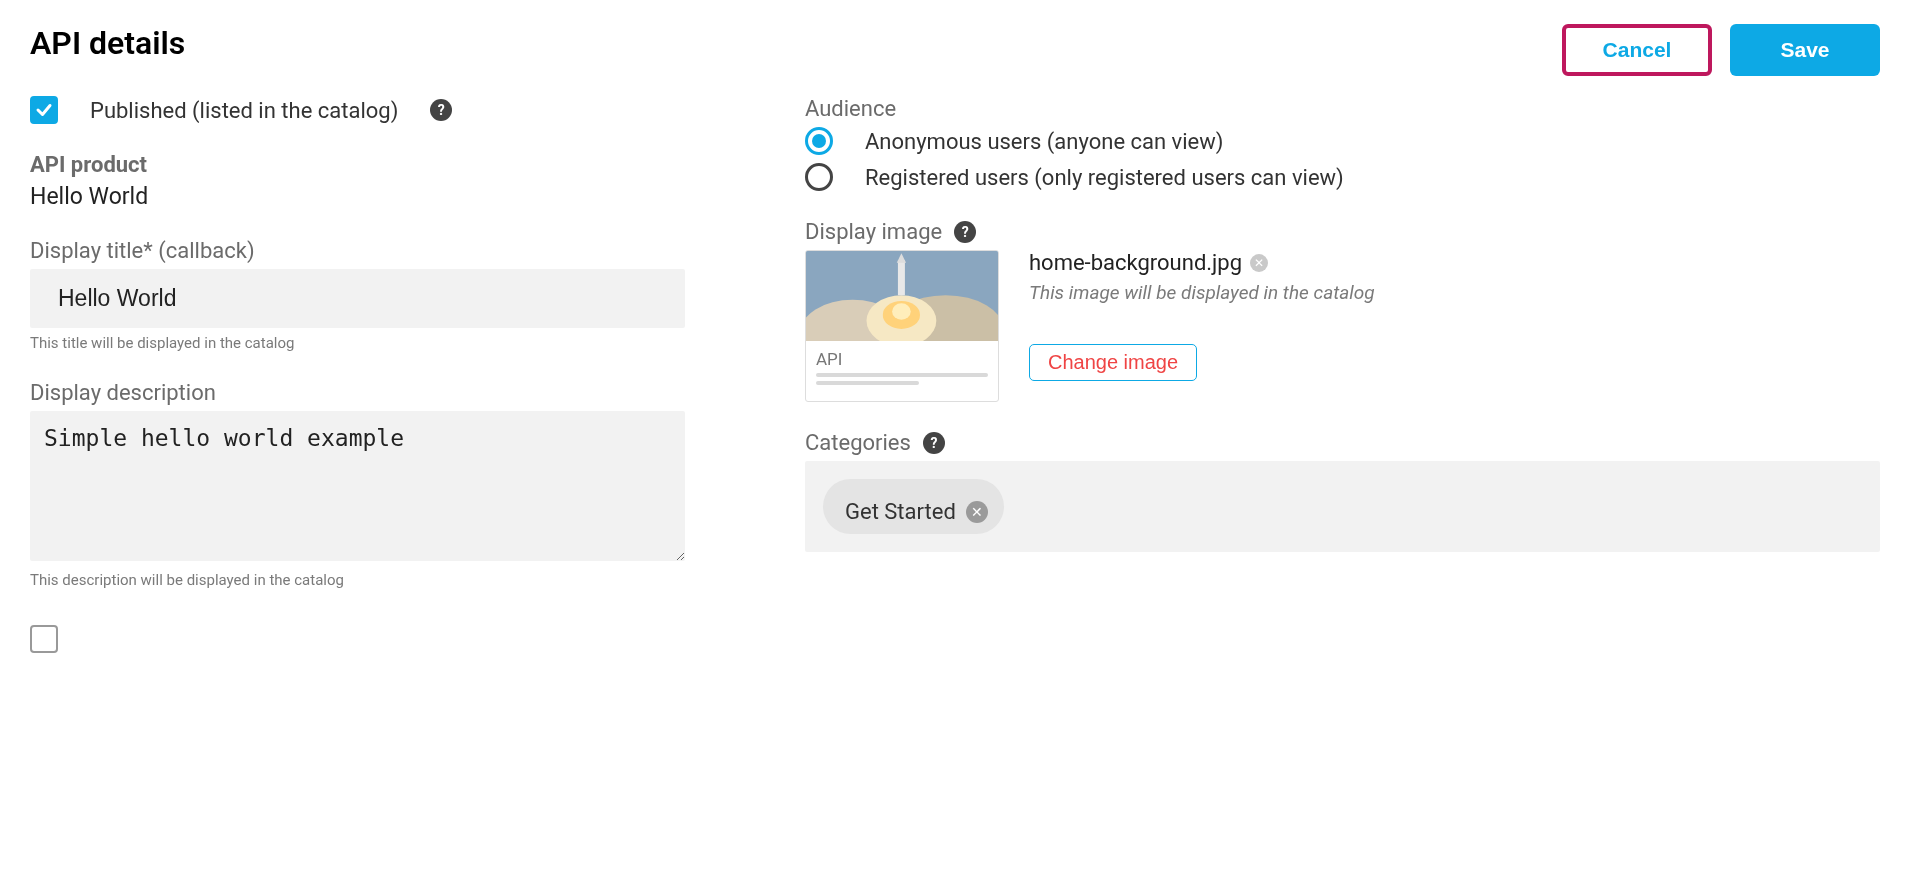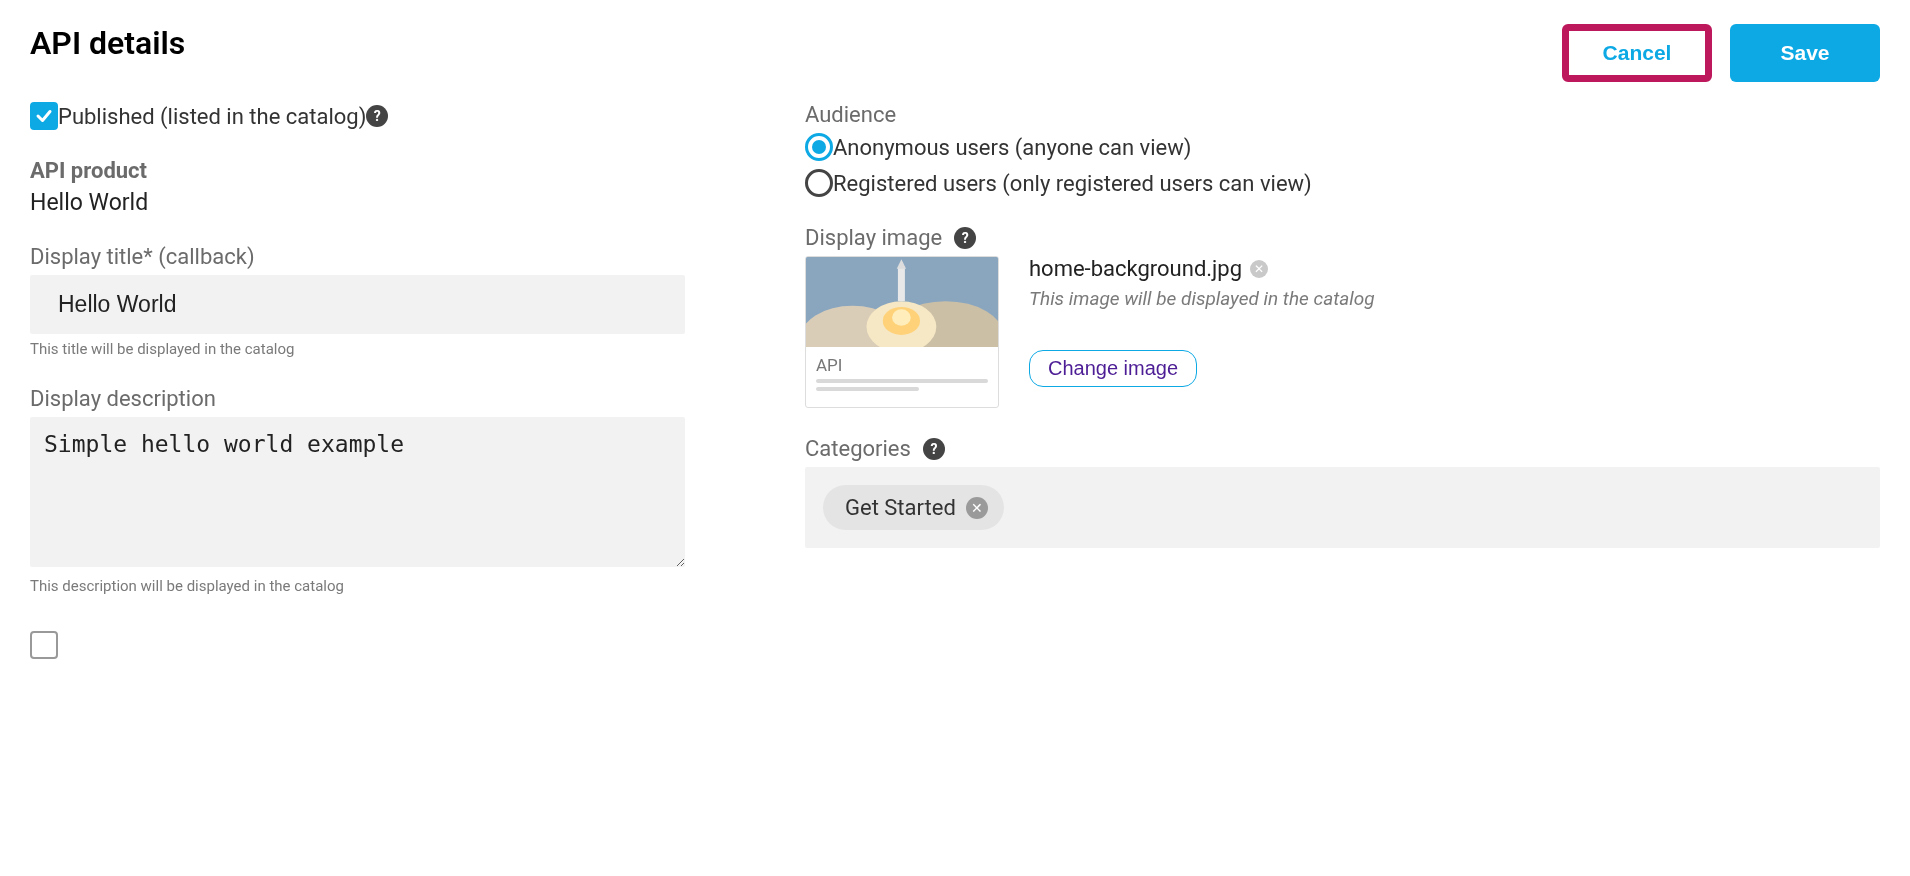--- a/index.html
+++ b/index.html
@@ -29,47 +29,47 @@
     padding: 10px 28px;
     border-radius: 6px;
     cursor: pointer;
     border: 1px solid transparent;
     min-width: 150px;
     text-align: center;
   }
   .btn-outline {
     background: #fff;
     color: #0da9e5;
-    border: 7px solid #be185d;
+    border: 4px solid #be185d;
   }
   .btn-primary {
     background: #0da9e5;
     color: #fff;
   }
   .btn-small {
     font-size: 20px;
     font-weight: 500;
     padding: 6px 18px;
-    border-radius: 14px;
+    border-radius: 5px;
     background: #fff;
-    color: #4c1d95;
+    color: #ef4444;
     border: 1.5px solid #0da9e5;
     cursor: pointer;
   }
   .columns {
     display: flex;
     gap: 120px;
   }
   .col-left { flex: 0 0 655px; }
   .col-right { flex: 1; }
 
   .checkbox-row, .radio-row {
     display: flex;
     align-items: center;
-    gap: 0;
+    gap: 32px;
     margin-bottom: 10px;
     font-size: 22px;
     color: #333;
   }
   .checkbox {
     width: 28px; height: 28px;
     border: 2px solid #999;
     border-radius: 4px;
     display: inline-flex;
     align-items: center;
@@ -218,21 +218,21 @@
     padding: 18px;
     border-radius: 2px;
     margin-top: 6px;
   }
   .chip {
     display: inline-flex;
     align-items: center;
     gap: 10px;
     background: #e4e4e4;
     border-radius: 999px;
-    padding: 10px 16px 10px 22px;
+    padding: 20px 16px 10px 22px;
     font-size: 22px;
     color: #333;
   }
   .chip .chip-x {
     width: 22px; height: 22px;
     border-radius: 50%;
     background: #9a9a9a;
     color: #fff;
     display:inline-flex;
     align-items:center;

